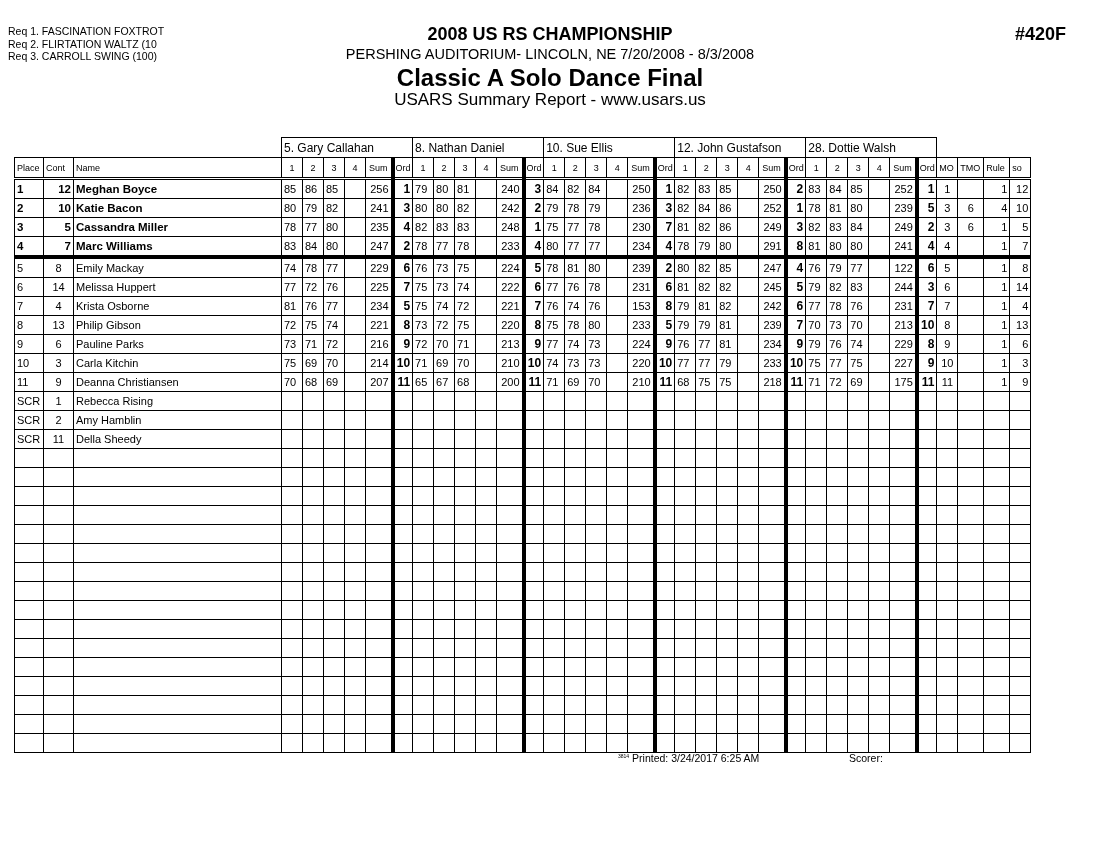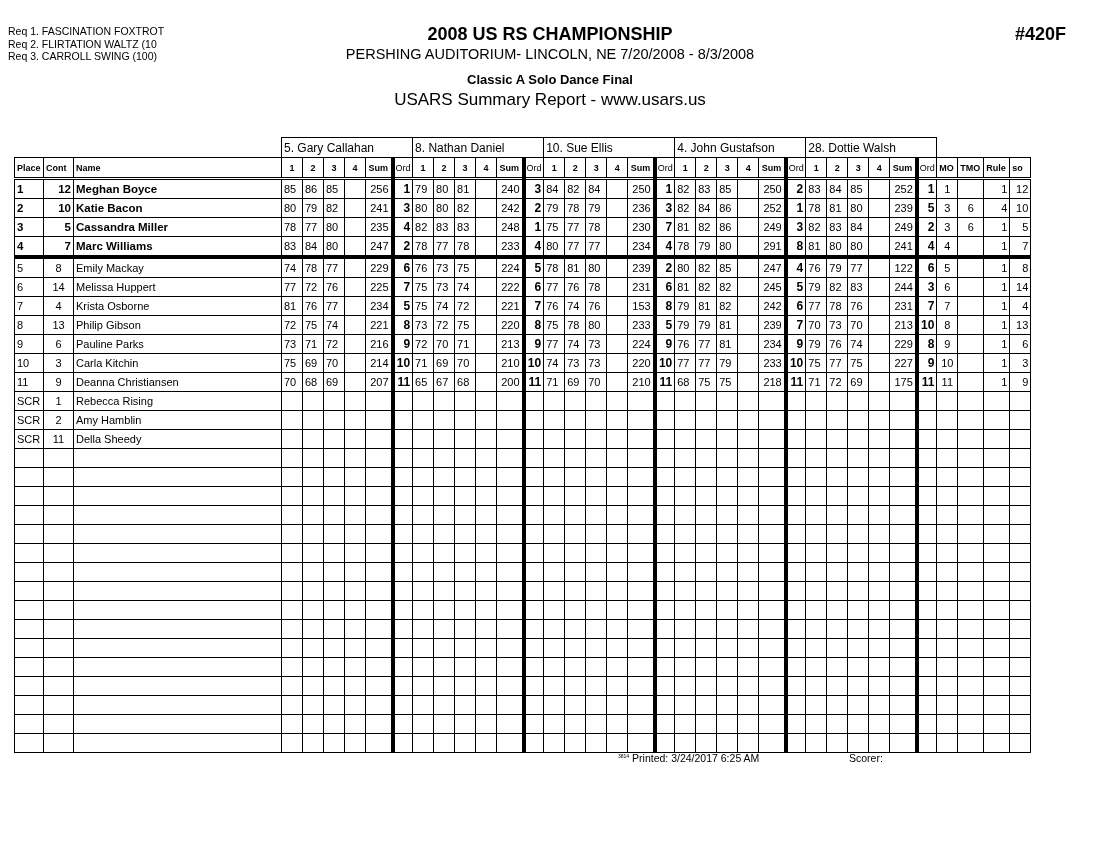--- a/index.html
+++ b/index.html
@@ -2,29 +2,29 @@
 <html><head>
 <meta charset="utf-8">
 <style>
   html, body { margin:0; padding:0; background:#ffffff; }
   body { width:1100px; height:850px; position:relative; overflow:hidden; font-family:"Liberation Sans", sans-serif; color:#000; }
   .req { position:absolute; left:8px; top:25px; font-size:10.5px; line-height:12.5px; }
   .req div { white-space:nowrap; }
   .hdr { position:absolute; left:300px; width:500px; text-align:center; white-space:nowrap; }
   .h1 { top:24px; font-size:18px; font-weight:bold; }
   .h2 { top:46px; font-size:14.5px; }
-  .h3 { top:72px; font-size:13px; font-weight:bold; }
+  .h3 { top:64px; font-size:24px; font-weight:bold; }
   .h4 { top:90px; font-size:17px; }
   .evnum { position:absolute; left:1015px; top:24px; font-size:18px; font-weight:bold; }
 
   table.grid { position:absolute; left:14px; top:137px; border-collapse:collapse; table-layout:fixed; font-size:11px; }
   table.grid td { border:1px solid #000; padding:0 2px; height:18px; overflow:hidden; white-space:nowrap; }
   tr.judges td { height:19px; font-size:12px; }
   tr.judges td.blank { border:none; }
-  tr.cols td { font-size:9px; height:19px;font-weight:bold; }
+  tr.cols td { font-size:9px; height:19px; }
   tr.cols td { border-bottom:3px double #000; }
   td.r { text-align:right; }
   td.c { text-align:center; }
   td.ord { border-left:4px solid #000 !important; font-weight:bold; text-align:right; font-size:12px; }
   td.judgelabel { padding-left:5px; }
   tr.bold td { font-weight:bold; }
   tr.bold td.name, tr.bold td.place, tr.bold td.cont { font-size:11.5px; }
   tr.divider td { border-bottom:4px solid #000; }
   tr.bold td.sc { font-weight:normal; }
   .footer { position:absolute; top:752px; font-size:10.5px; white-space:nowrap; }
@@ -84,21 +84,21 @@
       <col style="width: 26px;">
       <col style="width: 26px;">
       <col style="width: 21px;">
     </colgroup>
   <tbody id="tbody">
       <tr class="judges">
         <td class="blank" colspan="3"></td>
         <td class="judgelabel" colspan="6">5.  Gary Callahan</td>
         <td class="judgelabel" colspan="6">8.  Nathan Daniel</td>
         <td class="judgelabel" colspan="6">10.  Sue Ellis</td>
-        <td class="judgelabel" colspan="6">4.  John  Gustafson</td>
+        <td class="judgelabel" colspan="6">12.  John  Gustafson</td>
         <td class="judgelabel" colspan="6">28.  Dottie Walsh</td>
         <td class="blank" colspan="4"></td>
       </tr>
       <tr class="cols">
         <td>Place</td>
         <td>Cont</td>
         <td>Name</td>
         <td class="c">1</td>
         <td class="c">2</td>
         <td class="c">3</td>

